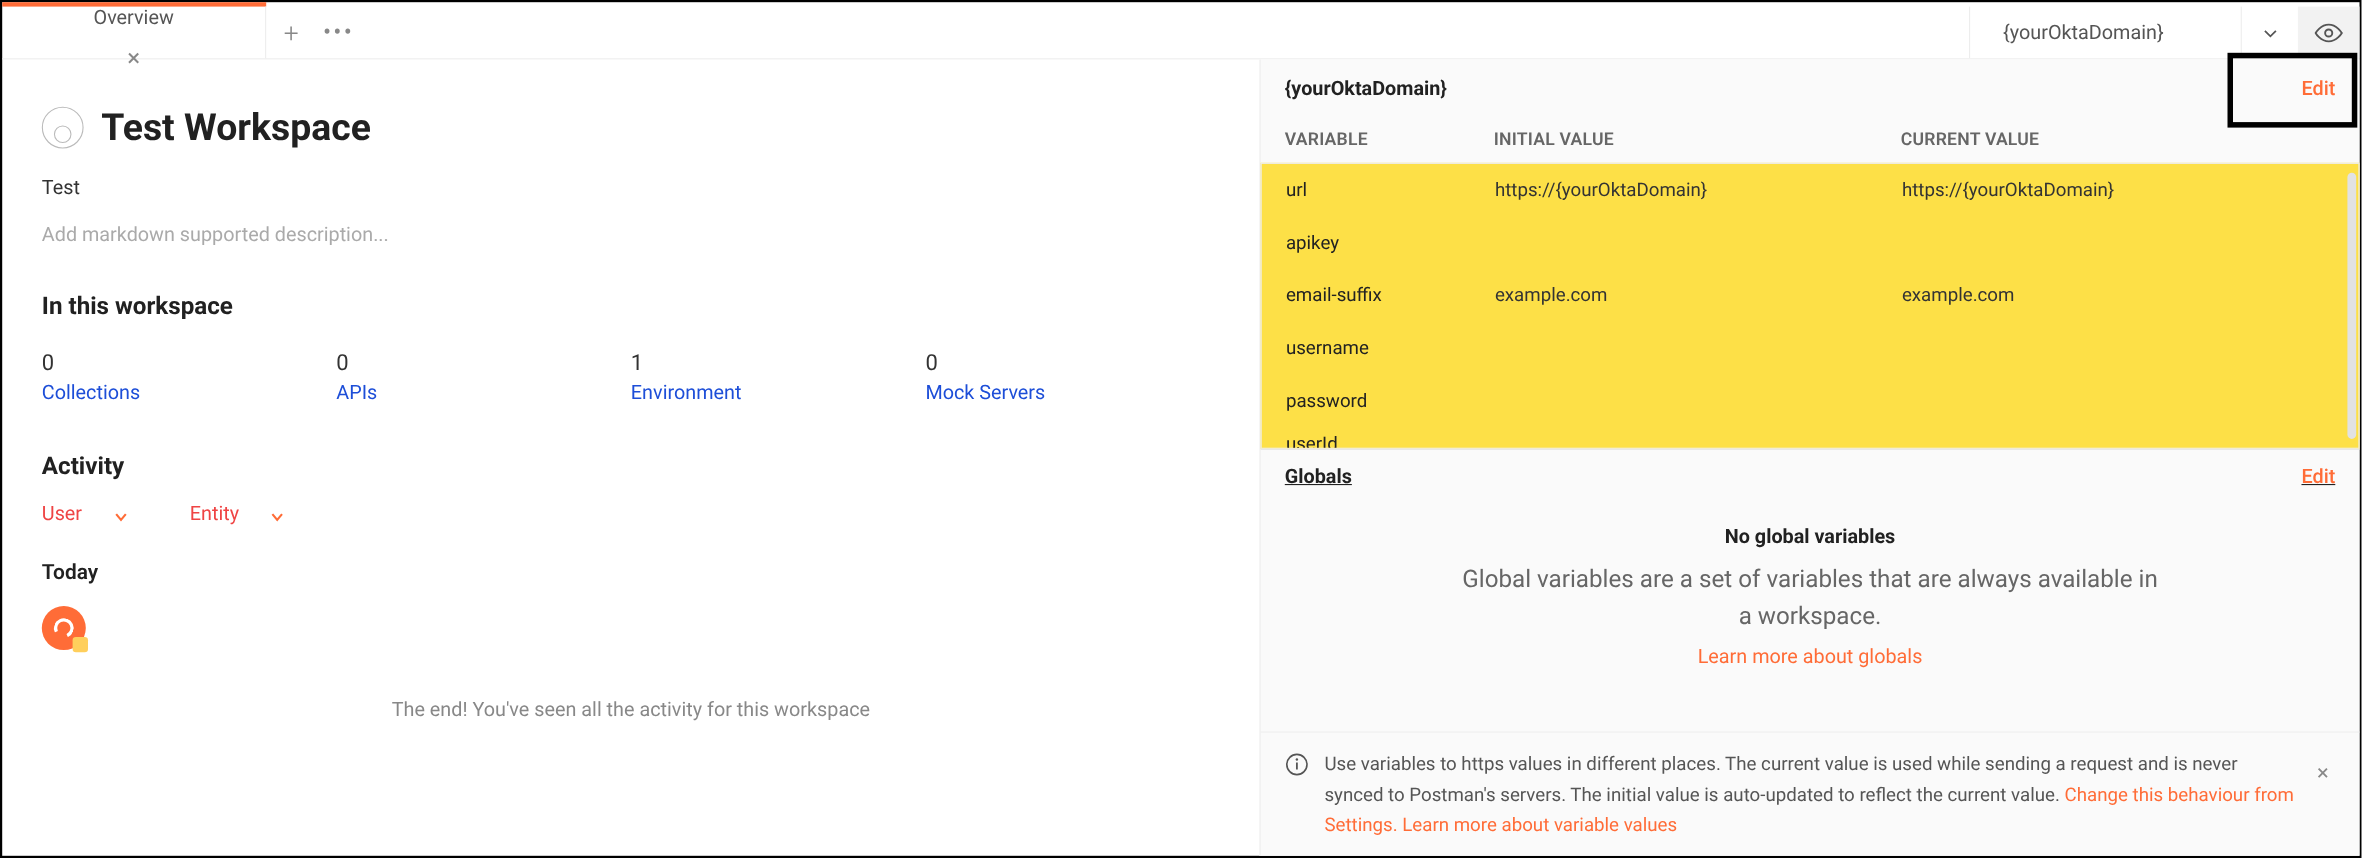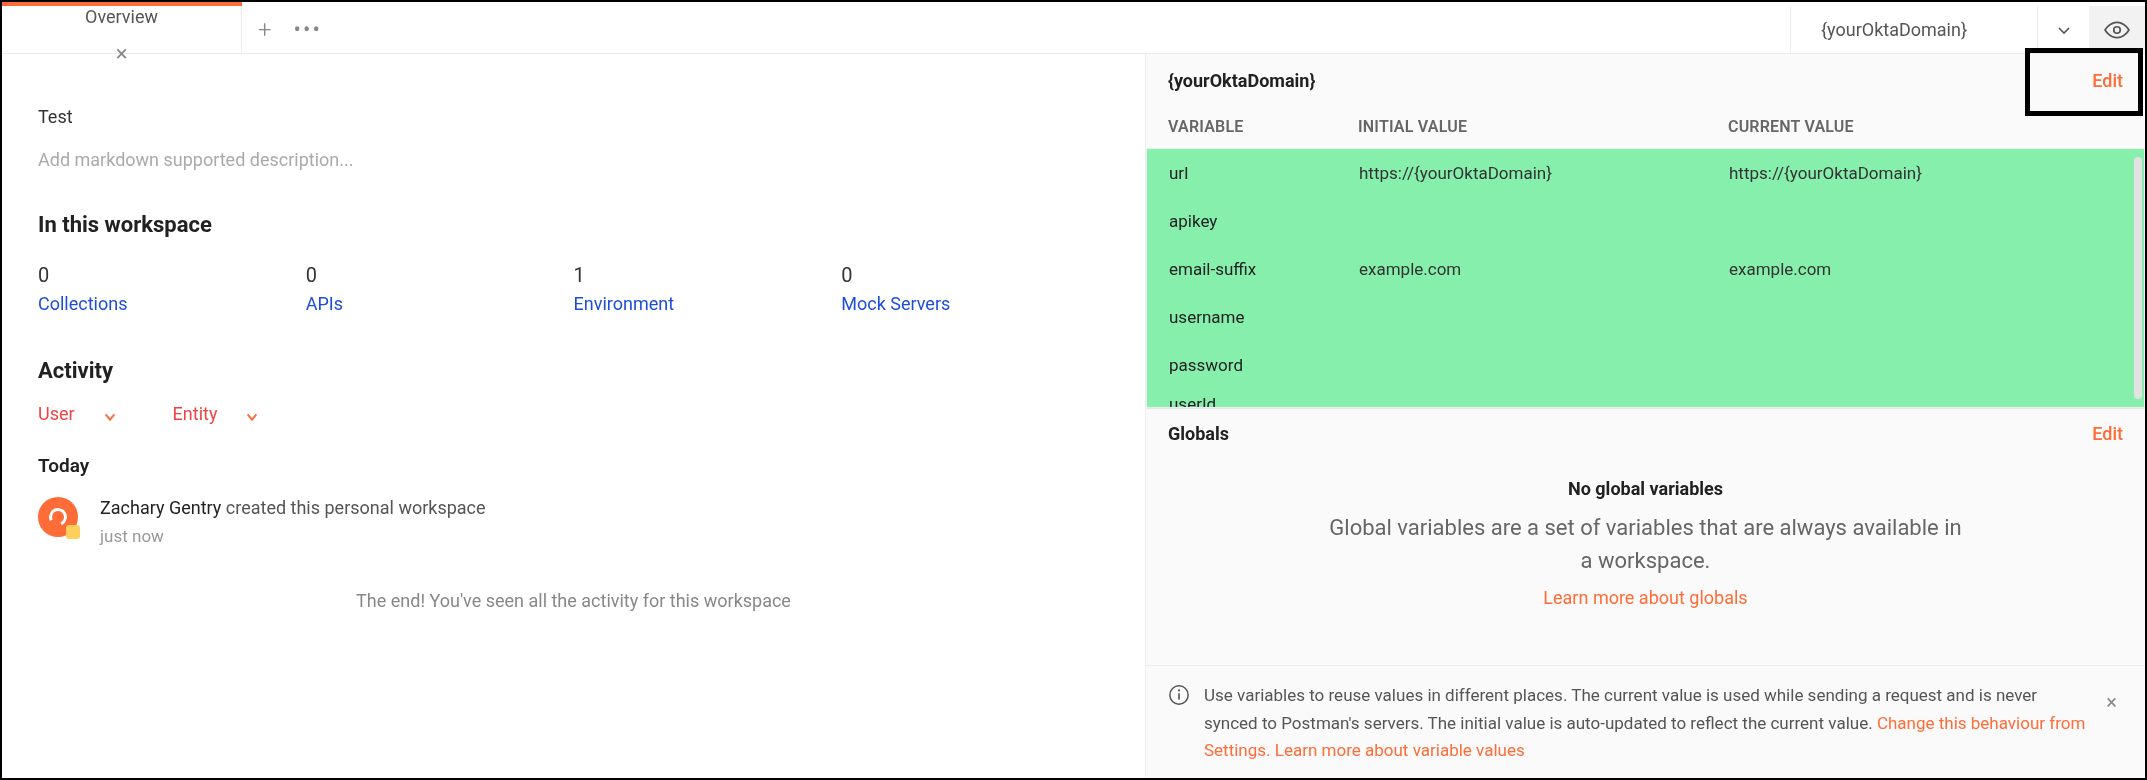--- a/index.html
+++ b/index.html
@@ -66,27 +66,27 @@
 
   
   .env-panel { padding: 16px 22px 0 22px; }
   .env-panel-header { display:flex; justify-content:space-between; align-items:center; }
   .env-name { font-weight:700; font-size:18px; }
   .edit-link { color:#ff6c37; font-size:18px; font-weight:500; cursor:pointer; }
   .var-head { display:flex; margin-top:26px; font-size:16px; color:#666; font-weight:600; letter-spacing:0.2px; }
   .col-var { width:190px; }
   .col-init { width:370px; }
   .col-cur { flex:1; }
-  .var-rows { background:#86efac; border:1px solid #eee; border-top:1px solid #eee; margin:12px -22px 0 -22px; padding:0 22px; max-height:260px; overflow:hidden; position:relative;}
+  .var-rows { background:#fde047; border:1px solid #eee; border-top:1px solid #eee; margin:12px -22px 0 -22px; padding:0 22px; max-height:260px; overflow:hidden; position:relative;}
   .row { display:flex; align-items:center; height:48px; font-size:17px; color:#333; }
   .row .col-var { color:#222; }
   .scroll-indicator { position:absolute; right:2px; top:8px; bottom:8px; width:8px; background:#e2e2e2; border-radius:4px; }
 
   .globals { border-top:1px solid #e6e6e6; padding:14px 22px 0 22px; display:flex; flex-direction:column; flex:1; min-height:0; }
-  .globals-header { display:flex; justify-content:space-between; }
+  .globals-header { display:flex; justify-content:space-between;text-decoration:underline; }
   .globals-title { font-weight:700; font-size:18px; }
   .globals-body { text-align:center; margin-top:34px; }
   .gb-head { font-weight:700; font-size:18px; }
   .gb-sub { font-size:22px; color:#666; margin-top:12px; line-height:1.5; max-width:640px; margin-left:auto; margin-right:auto;}
   .gb-link { color:#ff6c37; font-size:18px; margin-top:10px; display:inline-block; cursor:pointer; }
 
   .tip { display:flex; align-items:flex-start; gap:14px; border-top:1px solid #eee; padding:16px 22px 14px 22px; font-size:17px; color:#555; line-height:1.6; }
   .tip-text { flex:1; }
   .tip a { color:#ff6c37; text-decoration:none; cursor:pointer;}
   .tip-close { color:#888; font-size:20px; cursor:pointer; padding:4px 6px;}
@@ -125,20 +125,24 @@
           </svg>
       </div>
     </div>
   </div>
 
   <div class="highlight-box"></div>
 
   <div class="body">
 
     <div class="left">
+      <div class="ws-header">
+        <div class="person-icon"></div>
+        <div class="ws-title">Test Workspace</div>
+      </div>
       <div class="ws-sub">Test</div>
       <div class="ws-desc">Add markdown supported description...</div>
       <div class="section-title">In this workspace</div>
 
       <div class="stats">
         <div class="stat">
           <div class="stat-num">0</div>
           <div class="stat-label">Collections</div>
         </div>
         <div class="stat">
@@ -169,26 +173,20 @@
                 <polyline points="3,5 8,11 13,5"></polyline>
               </svg></span>
         </div>
       </div>
 
       <div class="today">Today</div>
       <div class="activity-row">
         <div class="avatar">
             <div class="avatar-inner"></div>
           </div>
-        <div>
-          <div class="activity-text">
-            <span class="name">Zachary Gentry</span><span> created this personal workspace</span>
-          </div>
-          <div class="activity-time">just now</div>
-        </div>
       </div>
       <div class="end-text">The end! You've seen all the activity for this workspace</div>
     </div>
 
     <div class="right">
       <div class="env-panel">
         <div class="env-panel-header">
           <div class="env-name">{yourOktaDomain}</div>
           <div class="edit-link">Edit</div>
         </div>
@@ -244,19 +242,19 @@
         </div>
       </div>
 
       <div class="tip">
         <span class="info-icon"><svg viewBox="0 0 24 24">
               <circle cx="12" cy="12" r="10" stroke-width="1.6"></circle>
               <line x1="12" y1="10" x2="12" y2="17" stroke-width="1.8"></line>
               <circle cx="12" cy="7" r="1.2" fill="#555" stroke="none"></circle>
             </svg></span>
         <div class="tip-text">
-          <span>Use variables to reuse values in different places. The current value is used while sending a request and is never synced to Postman's servers. The initial value is auto-updated to reflect the current value. </span><a>Change this behaviour from Settings.</a><a> Learn more about variable values</a>
+          <span>Use variables to https values in different places. The current value is used while sending a request and is never synced to Postman's servers. The initial value is auto-updated to reflect the current value. </span><a>Change this behaviour from Settings.</a><a> Learn more about variable values</a>
         </div>
         <span class="tip-close">×</span>
       </div>
     </div>
   </div>
 </div>
 
 </body></html>

